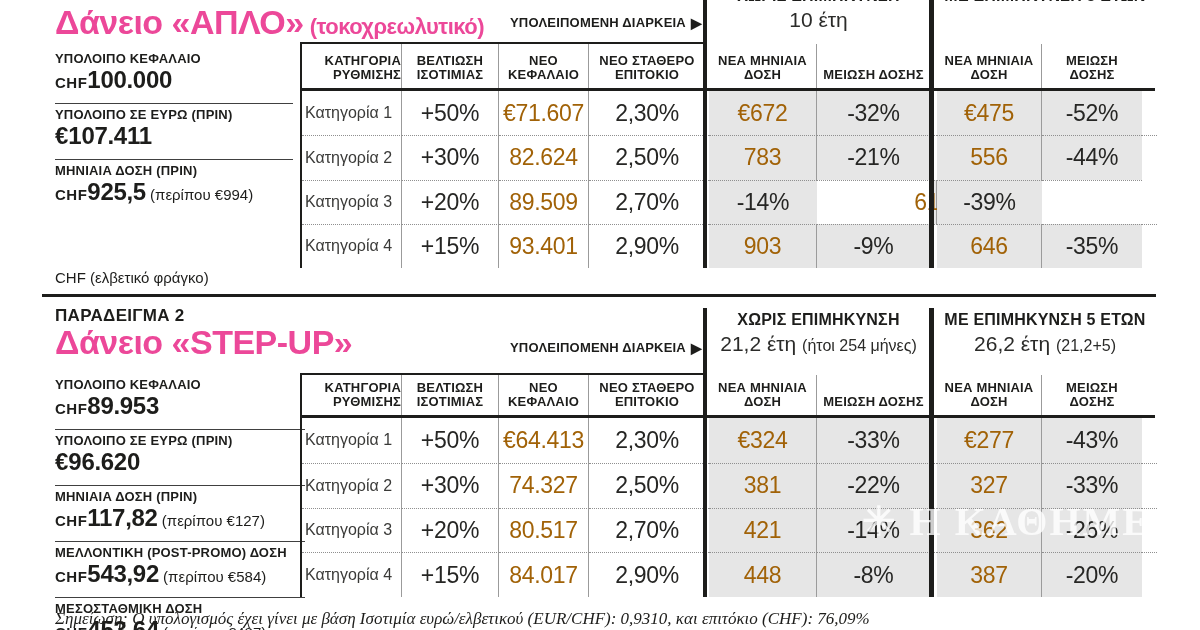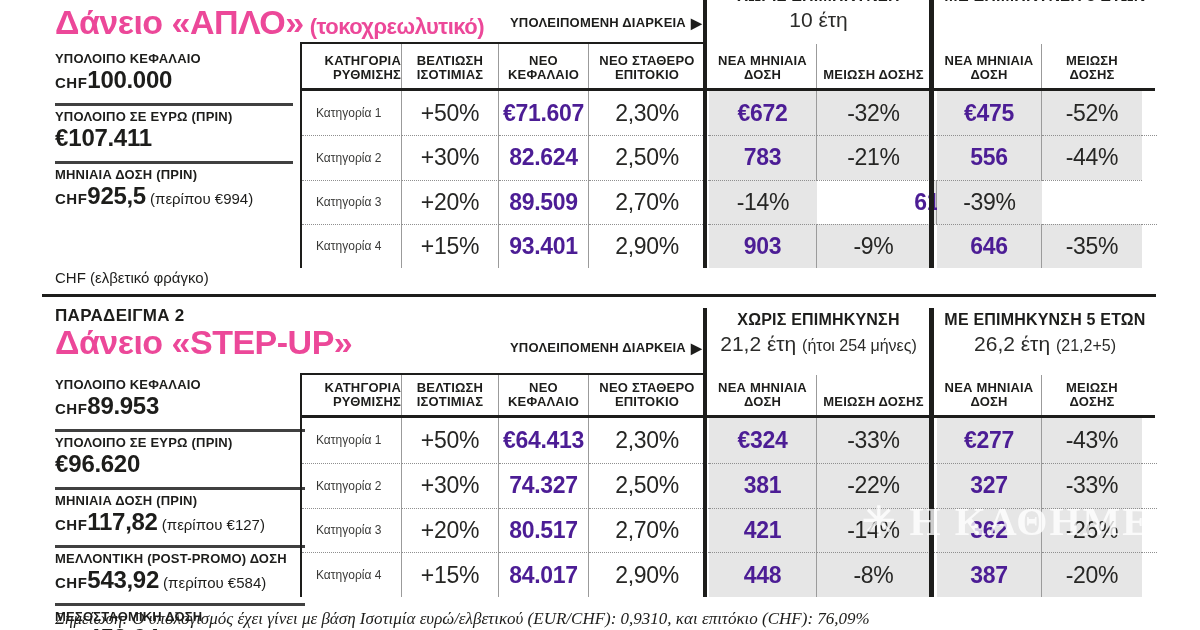--- a/index.html
+++ b/index.html
@@ -8,21 +8,21 @@
     background:#ffffff;font-family:"Liberation Sans",sans-serif;color:#1d1d1b;
   }
   .abs{position:absolute;}
 
   
   .big-title{font-size:34px;font-weight:bold;color:#ec4899;letter-spacing:-0.5px;white-space:nowrap;}
   .big-title .suffix{font-size:22px;margin-left:6px;}
   .example-label{font-size:17px;font-weight:bold;color:#1d1d1b;letter-spacing:.3px;}
 
   .facts{width:250px;}
-  .fact{padding:3px 0 7px 0;border-bottom:3px solid #404040;}
+  .fact{padding:3px 0 7px 0;border-bottom:1px solid #404040;}
   .fact:last-child{border-bottom:none;}
   .fact-label{font-size:13px;font-weight:bold;letter-spacing:.2px;line-height:15px;}
   .fact-value{line-height:27px;white-space:nowrap;}
   .fact-value .cur{font-size:15px;font-weight:bold;letter-spacing:.5px;}
   .fact-value .cur-eur{font-size:24px;font-weight:bold;}
   .fact-value .val{font-size:24px;font-weight:bold;letter-spacing:-0.3px;}
   .fact-value .fnote{font-size:15px;font-weight:normal;}
 
   .chf-note{font-size:15px;}
 
@@ -40,23 +40,23 @@
 
   
   .tgrid{display:grid;grid-template-columns:100px 97px 90px 116px 4px 108px 113px 7px 105px 100px 15px;width:855px;box-sizing:border-box;}
   .theader .hcell{display:flex;align-items:flex-end;justify-content:center;text-align:center;
     font-size:13px;font-weight:bold;line-height:14px;letter-spacing:.2px;padding-bottom:6px;box-sizing:border-box;}
   .theader .hcell.left{justify-content:flex-start;text-align:right;padding-left:2px;}
   .div-r{border-right:1px solid #9b9b9b;}
   .trow{display:grid;grid-template-columns:100px 97px 90px 116px 4px 108px 113px 7px 105px 100px 15px;box-sizing:border-box;}
   .trow.dotted > .cell, .trow.dotted > .spacer2{border-top:1px dotted #8f8f8f;}
   .cell{display:flex;align-items:center;justify-content:center;box-sizing:border-box;}
-  .cell.cat{justify-content:flex-start;font-size:12px;color:#3a3a38;padding-left:14px;}
+  .cell.cat{justify-content:flex-start;font-size:16px;color:#3a3a38;padding-left:3px;}
   .cell.num{font-size:23px;letter-spacing:-0.3px;}
-  .cell.red{color:#4c1d95;font-weight:bold;}
+  .cell.red{color:#a16207;font-weight:normal;}
   .cell.plain{color:#262624;}
   .cell.g{background:#e6e6e6;}
   .spacer,.spacer2{box-sizing:border-box;}
   .thick-underline{background:#1d1d1b;height:3px;}
   .vline{background:#1d1d1b;}
   .tborder{background:#1d1d1b;}
 
   
   .note{font-family:"Liberation Serif",serif;font-style:italic;font-size:17px;white-space:nowrap;}
   .watermark{font-family:"Liberation Serif",serif;font-weight:bold;font-size:40px;letter-spacing:2px;

